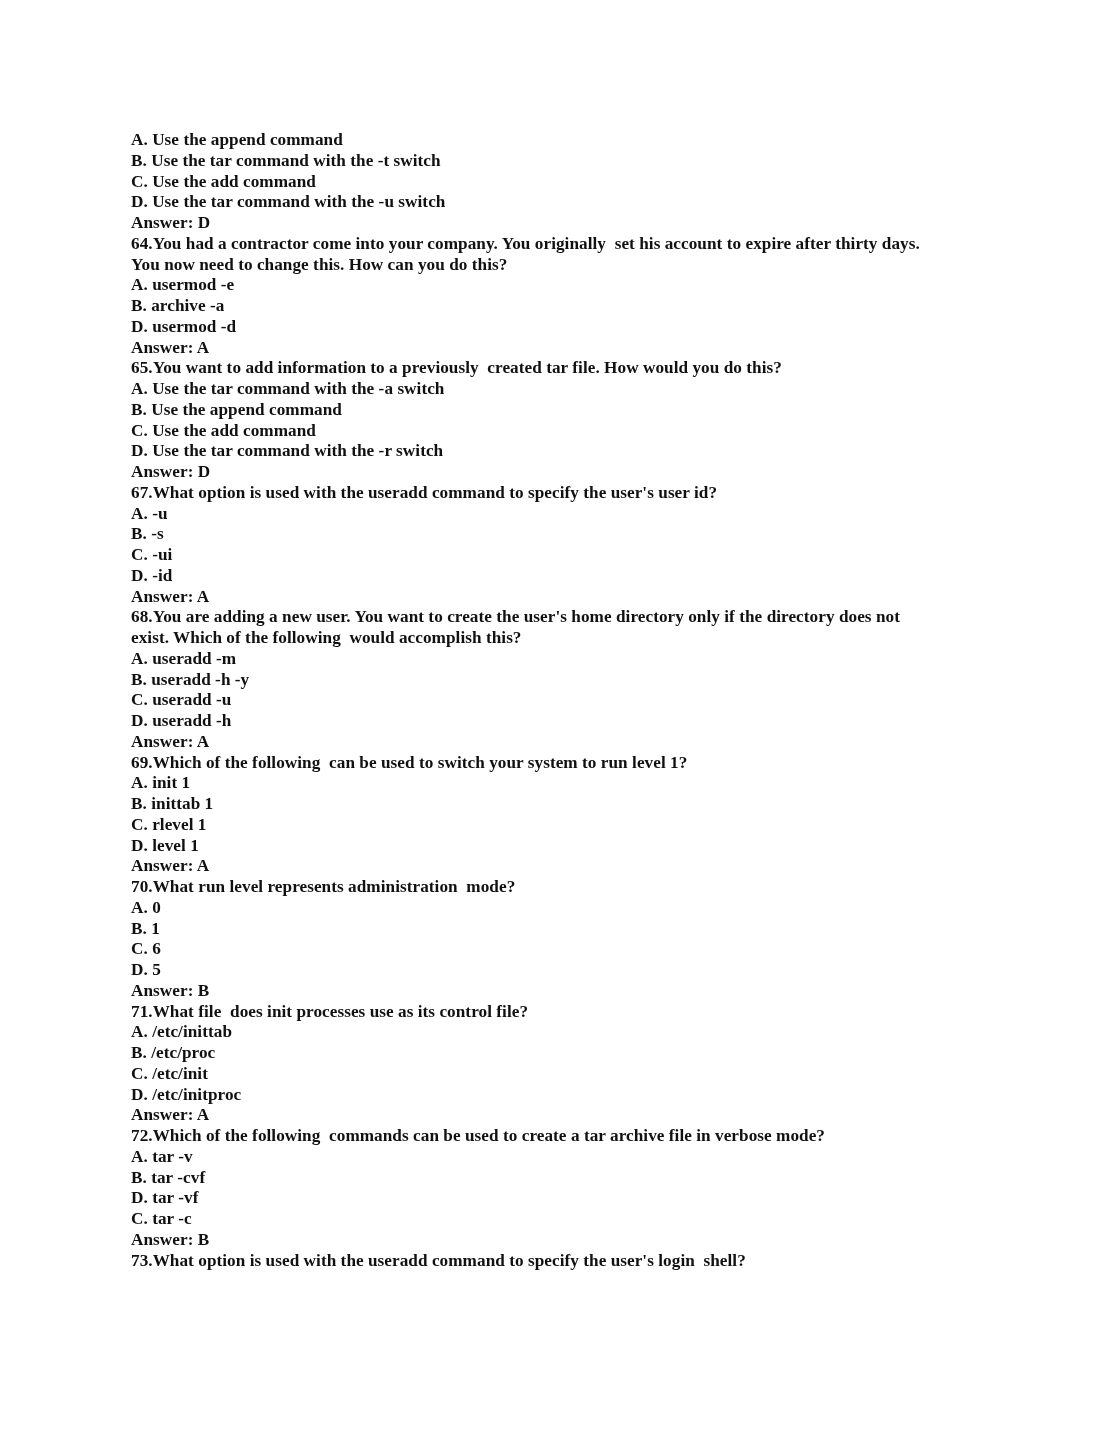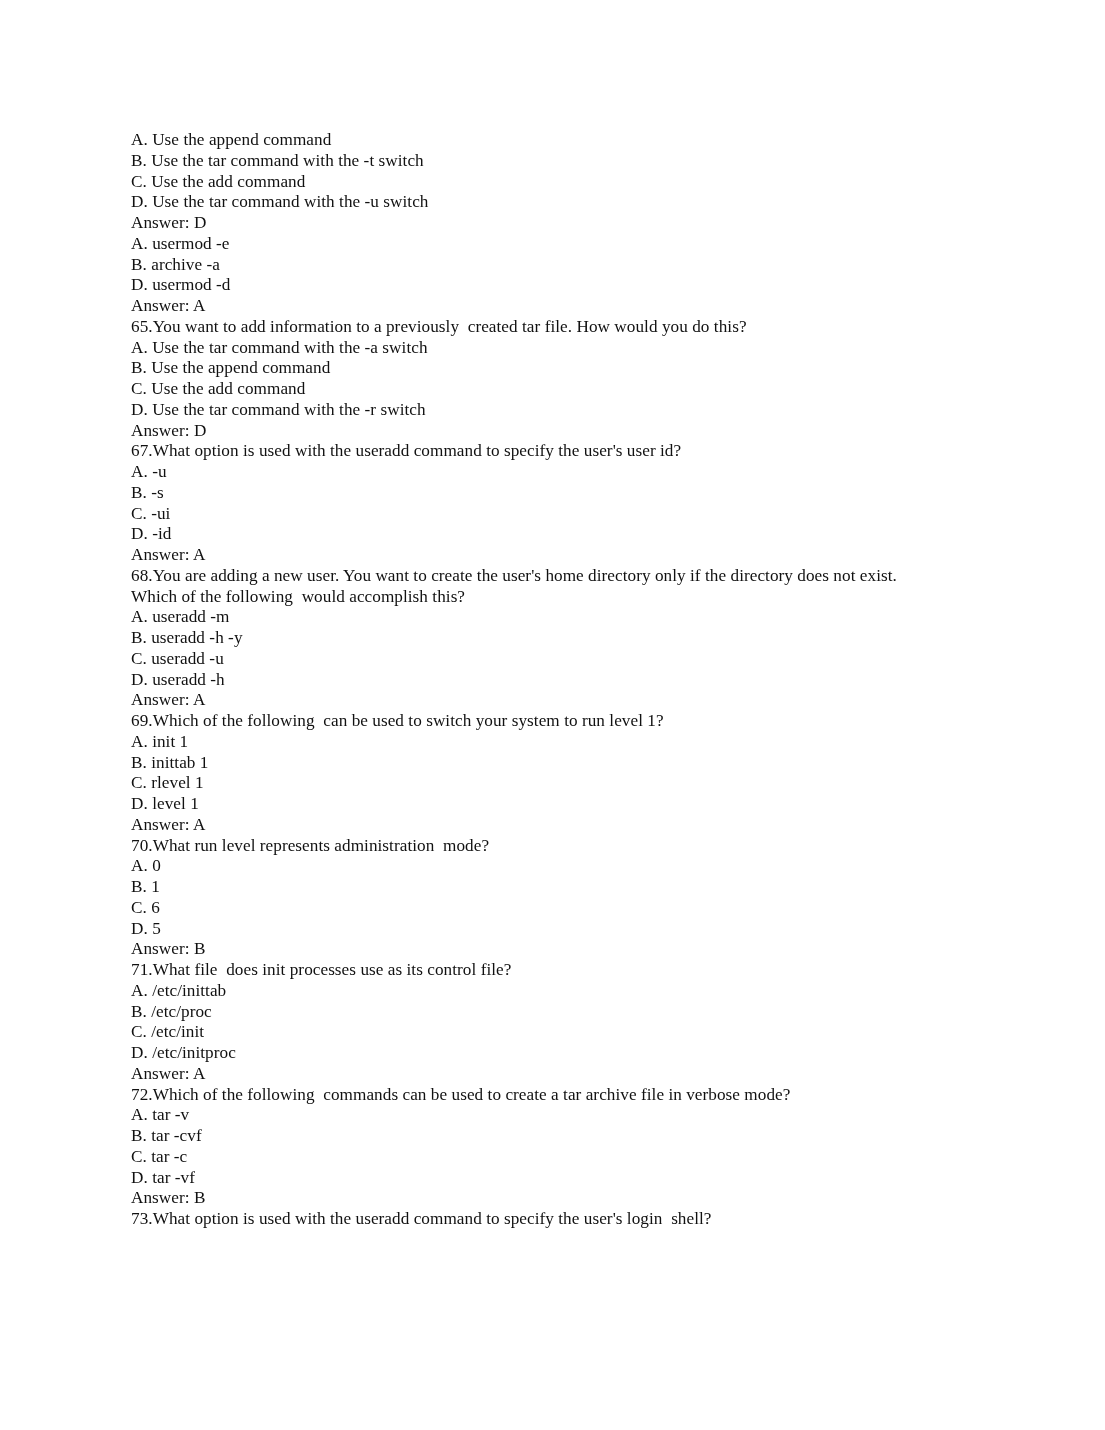--- a/index.html
+++ b/index.html
@@ -14,20 +14,21 @@
     font-family: "Liberation Serif", "DejaVu Serif", serif;
     color: #111111;
     overflow: hidden;
   }
   #page {
     position: relative;
     width: 1105px;
     height: 1261px;
     background: #ffffff;
     box-sizing: border-box;
+    font-weight: bold;
   }
   #doc-body {
     position: absolute;
     left: 131px;
     top: 130px;
     width: 790px;
   }
   .line {
     font-size: 17.2px;
     line-height: 20.75px;
@@ -43,20 +44,21 @@
 </head>
 <body style="background: rgb(255, 255, 255); color: rgb(17, 17, 17);">
 
 <div id="page" style="background: rgb(255, 255, 255);">
   <div id="doc-body">
       <div class="line opt">A. Use the append command</div>
       <div class="line opt">B. Use the tar command with the -t switch</div>
       <div class="line opt">C. Use the add command</div>
       <div class="line opt">D. Use the tar command with the -u switch</div>
       <div class="line ans">Answer: D</div>
+      <div class="line q">64.You had a contractor come into your company. You originally  set his account to expire after thirty days. You now need to change this. How can you do this?</div>
       <div class="line opt">A. usermod -e</div>
       <div class="line opt">B. archive -a</div>
       <div class="line opt">D. usermod -d</div>
       <div class="line ans">Answer: A</div>
       <div class="line q">65.You want to add information to a previously  created tar file. How would you do this?</div>
       <div class="line opt">A. Use the tar command with the -a switch</div>
       <div class="line opt">B. Use the append command</div>
       <div class="line opt">C. Use the add command</div>
       <div class="line opt">D. Use the tar command with the -r switch</div>
       <div class="line ans">Answer: D</div>
@@ -86,18 +88,18 @@
       <div class="line ans">Answer: B</div>
       <div class="line q">71.What file  does init processes use as its control file?</div>
       <div class="line opt">A. /etc/inittab</div>
       <div class="line opt">B. /etc/proc</div>
       <div class="line opt">C. /etc/init</div>
       <div class="line opt">D. /etc/initproc</div>
       <div class="line ans">Answer: A</div>
       <div class="line q">72.Which of the following  commands can be used to create a tar archive file in verbose mode?</div>
       <div class="line opt">A. tar -v</div>
       <div class="line opt">B. tar -cvf</div>
+      <div class="line opt">D. tar -vf</div>
       <div class="line opt">C. tar -c</div>
-      <div class="line opt">D. tar -vf</div>
       <div class="line ans">Answer: B</div>
       <div class="line q">73.What option is used with the useradd command to specify the user's login  shell?</div>
     </div>
 </div>
 
 </body></html>

